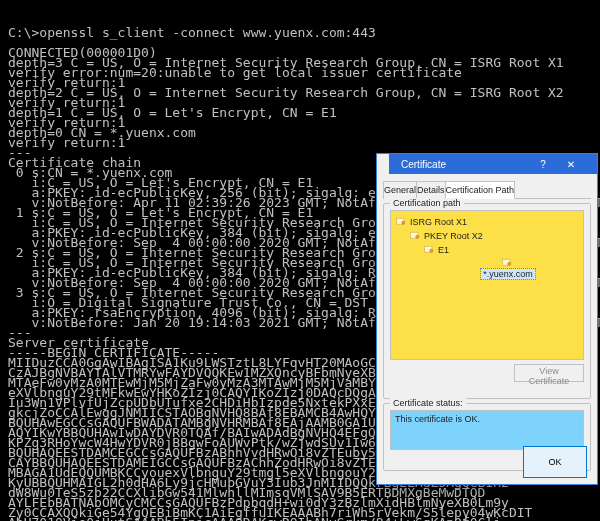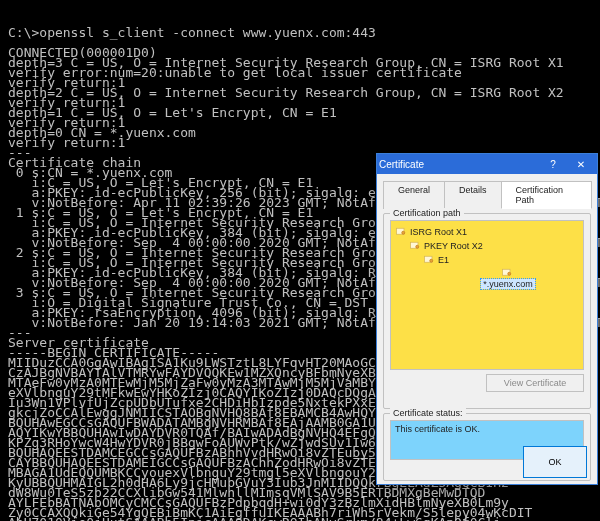--- a/index.html
+++ b/index.html
@@ -5,34 +5,34 @@
   html, body { margin:0; padding:0; width:600px; height:521px; background:#000; font-family:Consolas,monospace; overflow:hidden; }
   .terminal { position:absolute; left:0; top:0; width:504px; height:521px; background:#000; color:#c0c0c0; font-size:13px; line-height:10px; white-space:pre; padding:8px; }
   .terminal .line { display:block; }
   .prompt { color:#c0c0c0; }
   
   .dialog {
     position:absolute; left:376px; top:153px; width:220px; height:330px;
     background:#f0f0f0; font-family:"Segoe UI",Tahoma,Arial,sans-serif; font-size:9px;
     box-shadow:0 4px 10px rgba(0,0,0,.4); border:1px solid #3b7fd9;
   }
-  .titlebar { height:20px; background:#2b6cd9; color:#fff; display:flex; align-items:center; padding:0 2px; font-size:10px; }
+  .titlebar { height:20px; background:#2b6cd9; color:#fff; display:flex; align-items:center; padding:0 12px; font-size:10px;margin-left:12px; }
   .titlebar .spacer { flex:1; }
   .titlebar .winbtn { width:28px; height:20px; display:flex; align-items:center; justify-content:center; color:#fff; font-size:10px; }
   .tabs { display:flex; border-bottom:1px solid #c1c1c1; margin:6px 6px 0 6px; font-size:9px; }
-  .tab { padding:3px 14px; border:1px solid #c1c1c1; border-bottom:none; background:#f0f0f0; margin-right:-1px; color:#222; position:relative; top:1px; }
+  .tab { padding:3px 0; border:1px solid #c1c1c1; border-bottom:none; background:#f0f0f0; margin-right:-1px; color:#222; position:relative; top:1px; }
   .tab.active { background:#fff; border-bottom:1px solid #fff; }
   .group { margin:4px 6px; border:1px solid #c1c1c1; border-radius:2px; padding:6px 6px 8px 6px; background:#f0f0f0; position:relative; }
   .group-label { position:absolute; top:-6px; left:6px; background:#f0f0f0; padding:0 3px; font-size:9px; color:#222; }
   .tree { background:#fde047; border:1px solid #c1c1c1; height:140px; padding:4px; font-size:9px; color:#222; overflow:hidden; }
   .tree .node { display:flex; align-items:center; height:14px; }
   .tree .icon { width:12px; height:12px; margin-right:3px; display:inline-flex; align-items:center; justify-content:center; }
   .cert-icon svg { width:12px; height:12px; }
   .selected { background:#cde6ff; outline:1px dotted #3399ff; padding:0 2px; }
-  .vc-btn { display:block; margin:4px 0 0 auto; width:98px; height:18px; border:1px solid #c1c1c1; background:#f0f0f0; color:#8a8a8a; font-size:9px; font-family:inherit; }
+  .vc-btn { display:block; margin:4px 0 0 auto; width:70px; height:18px; border:1px solid #c1c1c1; background:#f0f0f0; color:#8a8a8a; font-size:9px; font-family:inherit; }
   .status-box { background:#7dd3fc; border:1px solid #c1c1c1; height:32px; padding:3px 4px; font-size:9px; color:#222; }
   .dlg-buttons { position:absolute; bottom:6px; right:10px; }
   .ok-btn { width:64px; height:32px; border:1px solid #0078d7; background:#e5f1fb; color:#000; font-size:9px; font-family:inherit; }
 </style>
 </head>
 <body>
 
 <div class="terminal">
   <span class="line prompt">C:\&gt;openssl s_client -connect www.yuenx.com:443</span><span id="term-lines">
 CONNECTED(000001D0)

